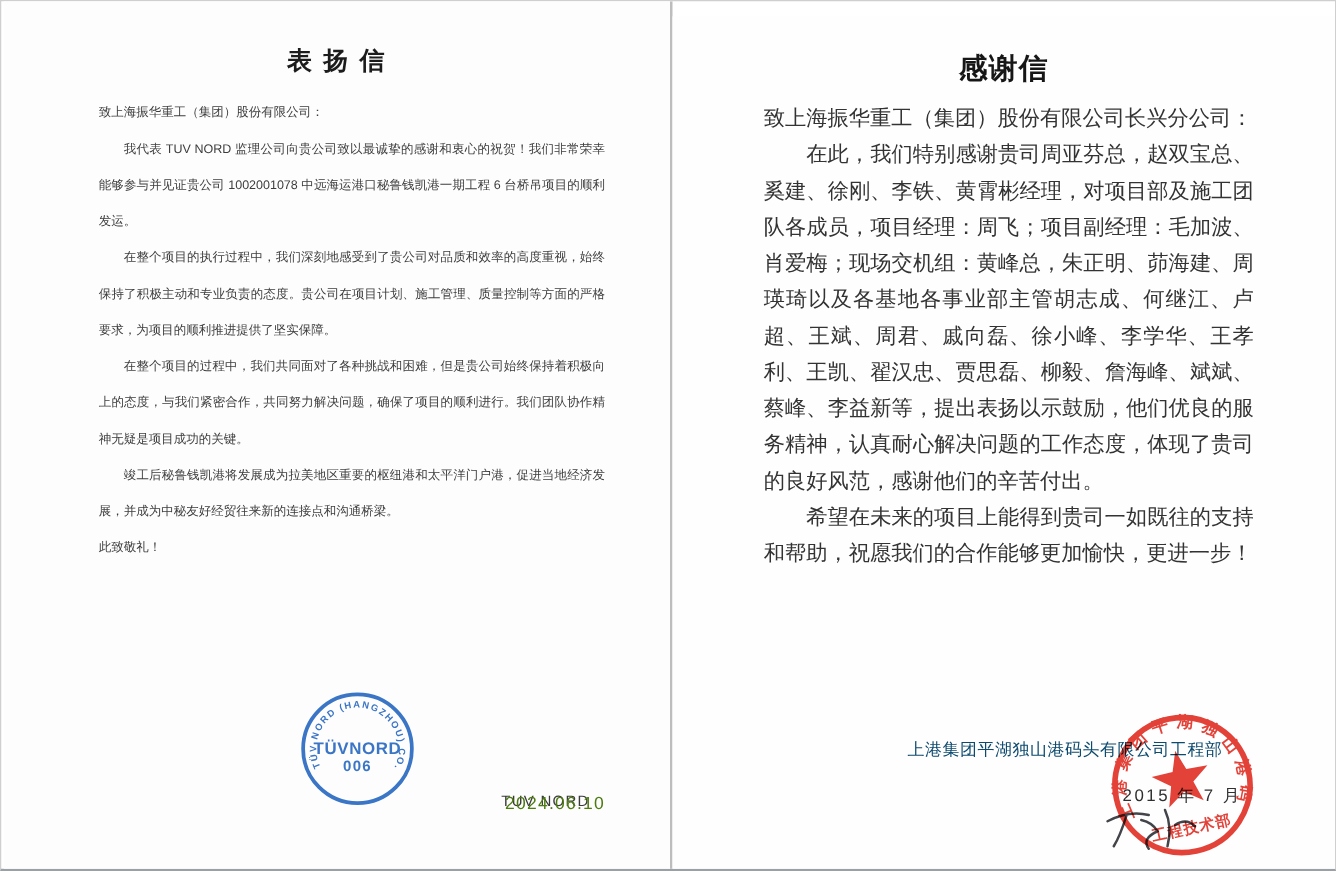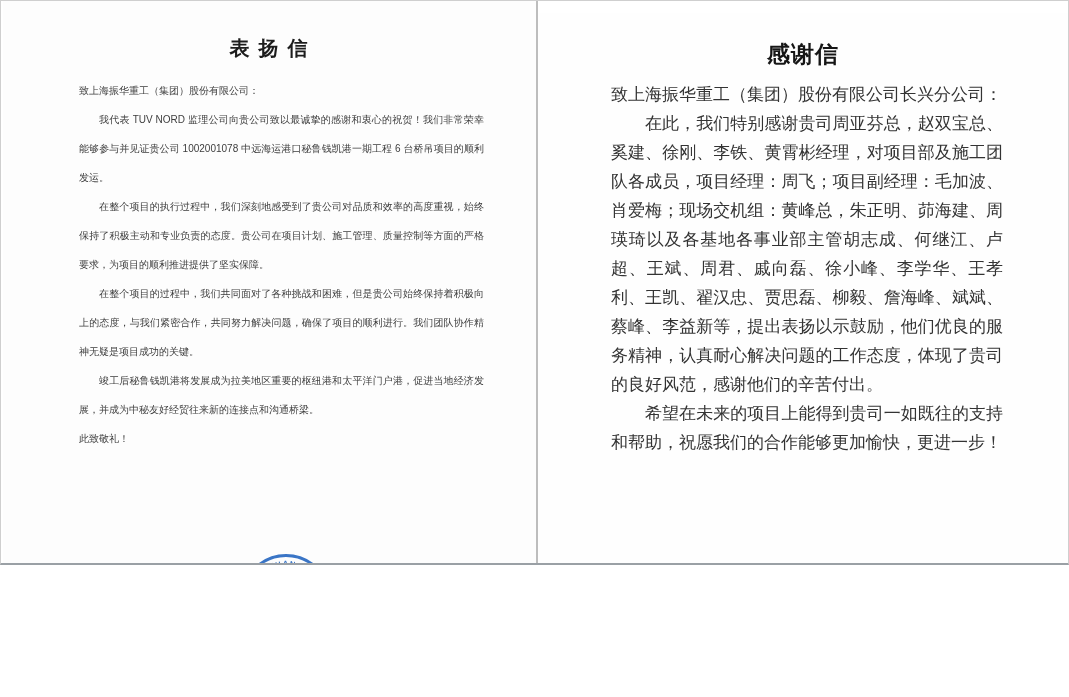--- a/index.html
+++ b/index.html
@@ -1,17 +1,17 @@
 <!DOCTYPE html>
 <html><head>
 <meta charset="utf-8">
 <style>
   html,body{margin:0;padding:0;background:#ffffff;}
   .canvas{
-    position:relative;width:1069px;height:565px;overflow:hidden;
+    position:relative;width:1069px;height:697px;overflow:hidden;
     background:#ffffff;border:1px solid #cfcfcf;box-sizing:border-box;
     border-bottom:2px solid #9aa0a5;
     font-family:"Liberation Sans","DejaVu Sans",sans-serif;
   }
   .page{position:absolute;top:0;height:695px;background:#fdfdfd;}
   .page-left{left:2px;width:533px;}
   .page-right{left:537px;width:530px;background:#fefefe;margin-top:12px;}
   .divider{position:absolute;left:535px;top:0;width:2px;height:697px;background:#bdbdbd;}
 
   

